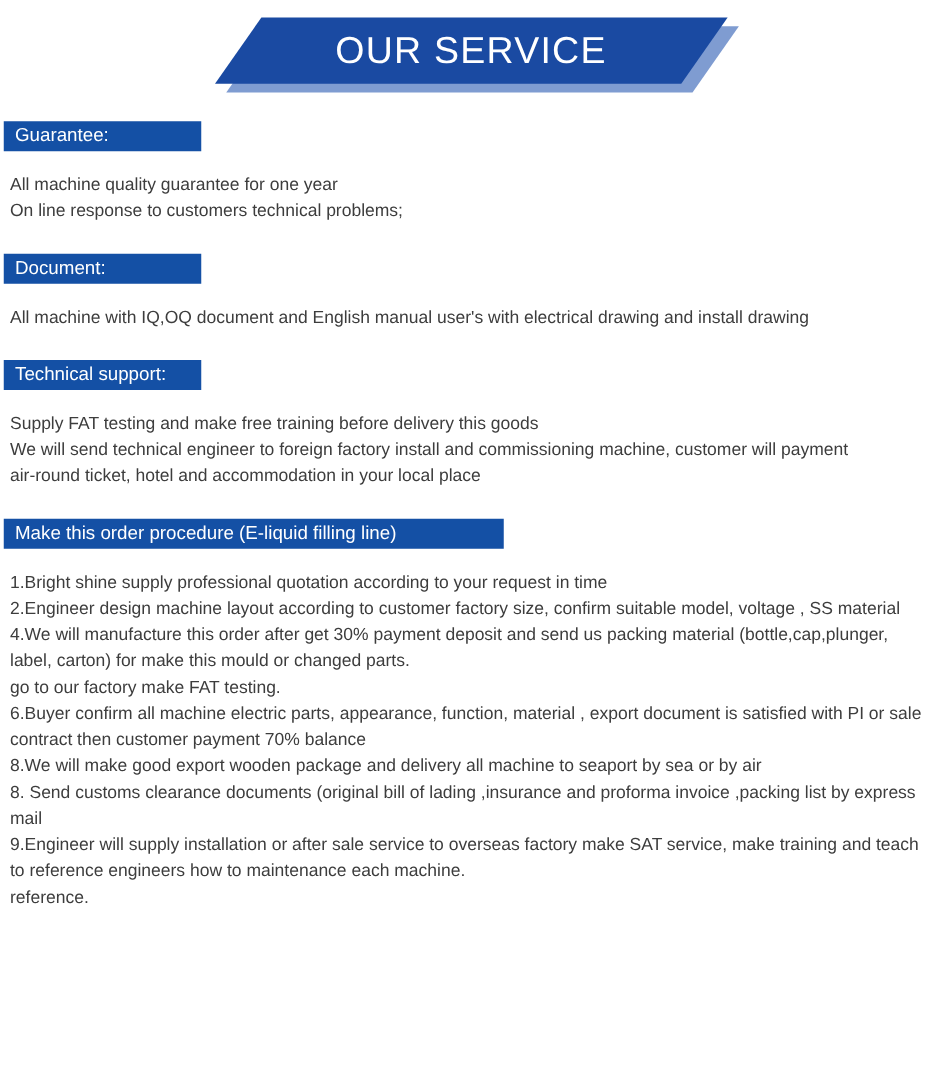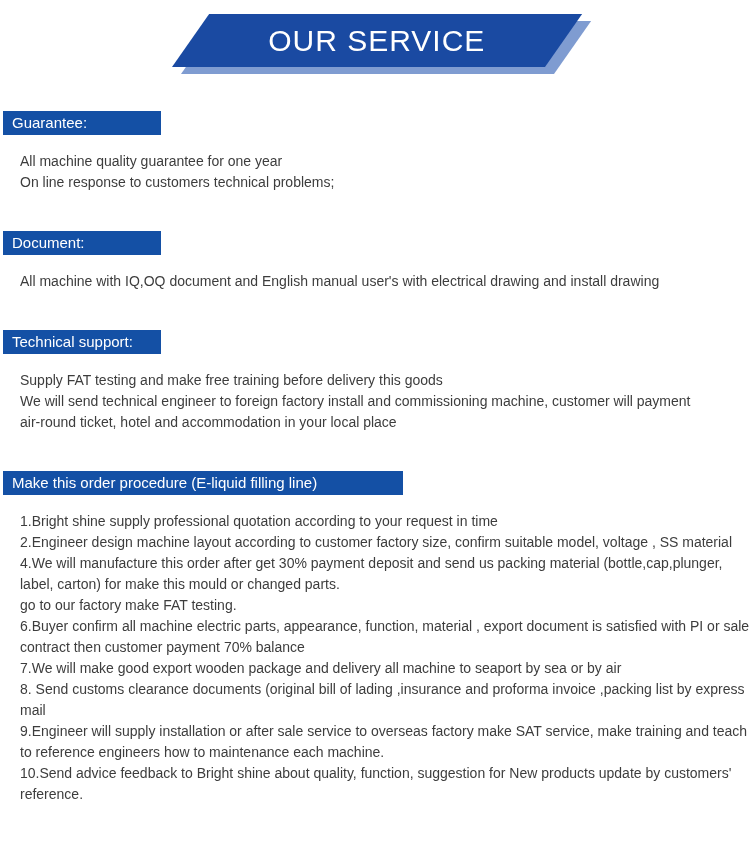--- a/index.html
+++ b/index.html
@@ -26,30 +26,30 @@
     background:var(--banner-blue);
     transform:skewX(-35deg);transform-origin:0 100%;
     display:flex;align-items:center;justify-content:center;
   }
   .banner-title{
     transform:skewX(35deg);
     color:#ffffff;font-size:30px;letter-spacing:1px;white-space:nowrap;
   }
   
   .section-label{
-    margin-top:38px;margin-left:3px;
+    margin-top:24px;margin-left:3px;
     width:158px;height:24px;line-height:24px;
     padding-left:9px;box-sizing:border-box;
     background:var(--label-blue);color:#ffffff;
     font-size:15px;white-space:nowrap;
   }
   .section-label.wide{width:400px;}
   .section-body{
     margin-top:16px;padding-left:8px;
-    font-size:14px;line-height:21px;color:var(--body-text);margin-left:12px;
+    font-size:14px;line-height:21px;color:var(--body-text);
   }
   .section-body .line{white-space:nowrap;}
 </style>
 </head>
 <body>
 
 <div class="page">
 
   <div class="banner-area">
     <div class="banner-shadow"></div>
@@ -85,23 +85,22 @@
   <section>
     <div class="section-label wide">Make this order procedure (E-liquid filling line)</div>
     <div class="section-body">
         <div class="line">1.Bright shine supply professional quotation according to your request in time</div>
         <div class="line">2.Engineer design machine layout according to customer factory size, confirm suitable model, voltage , SS material</div>
         <div class="line">4.We will manufacture this order after get 30% payment deposit and send us packing material (bottle,cap,plunger,</div>
         <div class="line">label, carton) for make this mould or changed parts.</div>
         <div class="line">go to our factory make FAT testing.</div>
         <div class="line">6.Buyer confirm all machine electric parts, appearance, function, material , export document is satisfied with PI or sale</div>
         <div class="line">contract then customer payment 70% balance</div>
-        <div class="line">7.We will make good export wooden package and delivery all machine to seaport by sea or by air</div>
+        <div class="line">8.We will make good export wooden package and delivery all machine to seaport by sea or by air</div>
         <div class="line">8. Send customs clearance documents (original bill of lading ,insurance and proforma invoice ,packing list by express</div>
         <div class="line">mail</div>
         <div class="line">9.Engineer will supply installation or after sale service to overseas factory make SAT service, make training and teach</div>
         <div class="line">to reference engineers how to maintenance each machine.</div>
-        <div class="line">10.Send advice feedback to Bright shine about quality, function, suggestion for New products update by customers'</div>
         <div class="line">reference.</div>
       </div>
   </section>
 
 </div>
 
 </body></html>

